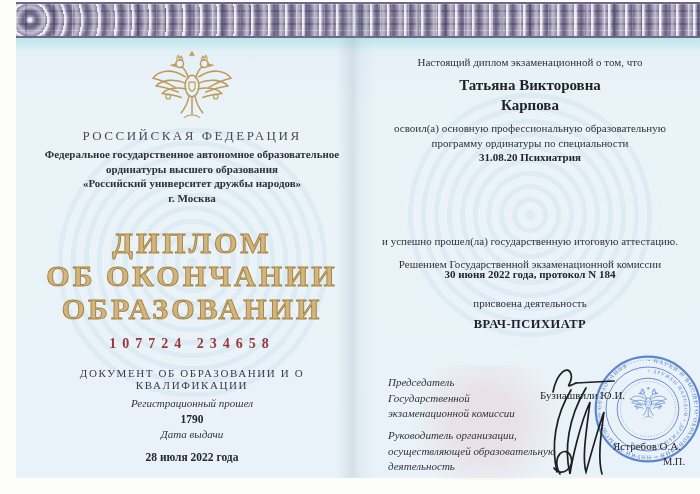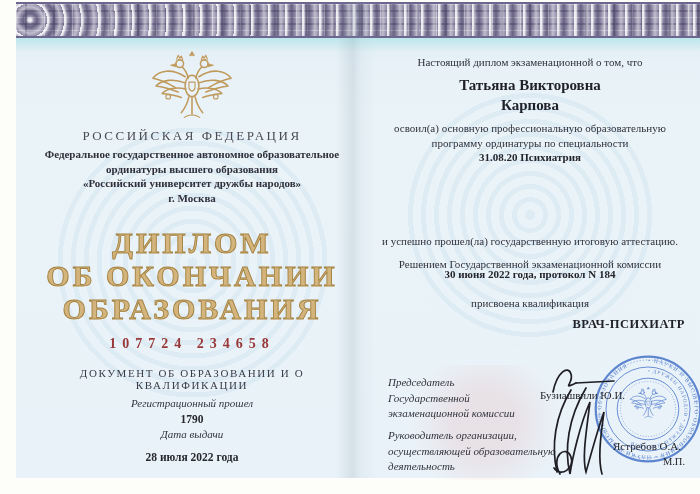--- a/index.html
+++ b/index.html
@@ -48,21 +48,21 @@
     color:#d3b47c;-webkit-text-stroke:0.9px #a3813f;
     text-shadow:0 1px 1px rgba(255,255,255,0.8);
   }
   .serial{font-size:14px;font-weight:bold;letter-spacing:6px;color:#993838;}
   .doctype{font-size:11px;letter-spacing:1.6px;color:#3b3c47;}
   .lbl-it{font-style:italic;font-size:11px;color:#33343f;}
   .val-b{font-size:11.5px;font-weight:bold;color:#26272f;}
   .body-t{font-size:11px;color:#30313c;line-height:1.4;}
   .name-b{font-size:15px;font-weight:bold;color:#1f2028;line-height:1.3;}
   .spec-b{font-size:11px;font-weight:bold;color:#23242c;}
-  .qual-b{font-size:12.5px;font-weight:bold;letter-spacing:0.5px;color:#1f2028;text-align:right;}
+  .qual-b{font-size:12.5px;font-weight:bold;letter-spacing:0.5px;color:#1f2028;}
   .sig-label{position:absolute;text-align:left;font-style:italic;font-size:11px;line-height:1.42;color:#31323d;}
   .officer-name{position:absolute;font-size:11px;color:#26272f;z-index:6;}
   .mp{position:absolute;font-size:10.5px;color:#26272f;z-index:6;}
   .eagle-wrap{position:absolute;left:146px;top:50px;width:92px;height:78px;color:#c09a5c;}
   .stamp-wrap{position:absolute;left:592px;top:353px;width:112px;height:112px;color:#4b77ca;opacity:0.88;z-index:3;}
   .sig-wrap{position:absolute;z-index:5;}
 </style>
 </head>
 <body>
 
@@ -119,21 +119,21 @@
     <div class="abs inst" style="top:147px">
       <div>Федеральное государственное автономное образовательное</div>
       <div>ординатуры высшего образования</div>
       <div>«Российский университет дружбы народов»</div>
       <div>г. Москва</div>
     </div>
 
     <div class="abs title" style="top:226px">
       <div>ДИПЛОМ</div>
       <div>ОБ ОКОНЧАНИИ</div>
-      <div>ОБРАЗОВАНИЯ</div>
+      <div>ОБРАЗОВАНИИ</div>
     </div>
 
     <div class="abs serial" style="top:336px">107724 234658</div>
 
     <div class="abs doctype" style="top:367px">ДОКУМЕНТ ОБ ОБРАЗОВАНИИ И О КВАЛИФИКАЦИИ</div>
 
     <div class="abs lbl-it" style="top:397px">Регистрационный прошел</div>
     <div class="abs val-b" style="top:413px">1790</div>
     <div class="abs lbl-it" style="top:428px">Дата выдачи</div>
     <div class="abs val-b" style="top:451px">28 июля 2022 года</div>
@@ -152,21 +152,21 @@
       <div>программу ординатуры по специальности</div>
     </div>
 
     <div class="abs spec-b" style="top:151px">31.08.20 Психиатрия</div>
 
     <div class="abs body-t" style="top:234px">и успешно прошел(ла) государственную итоговую аттестацию.</div>
 
     <div class="abs body-t" style="top:257px">Решением Государственной экзаменационной комиссии</div>
     <div class="abs spec-b" style="top:268px">30 июня 2022 года, протокол N 184</div>
 
-    <div class="abs body-t" style="top:296px">присвоена квалификация</div>
+    <div class="abs body-t" style="top:296px">присвоена деятельность</div>
     <div class="abs qual-b" style="top:317px">ВРАЧ-ПСИХИАТР</div>
   </div>
 
   <div class="sig-label" style="left:388px;top:375px;width:190px">
     <div>Председатель</div>
     <div>Государственной</div>
     <div>экзаменационной комиссии</div>
   </div>
 
   <div class="sig-label" style="left:388px;top:428px;width:200px">

